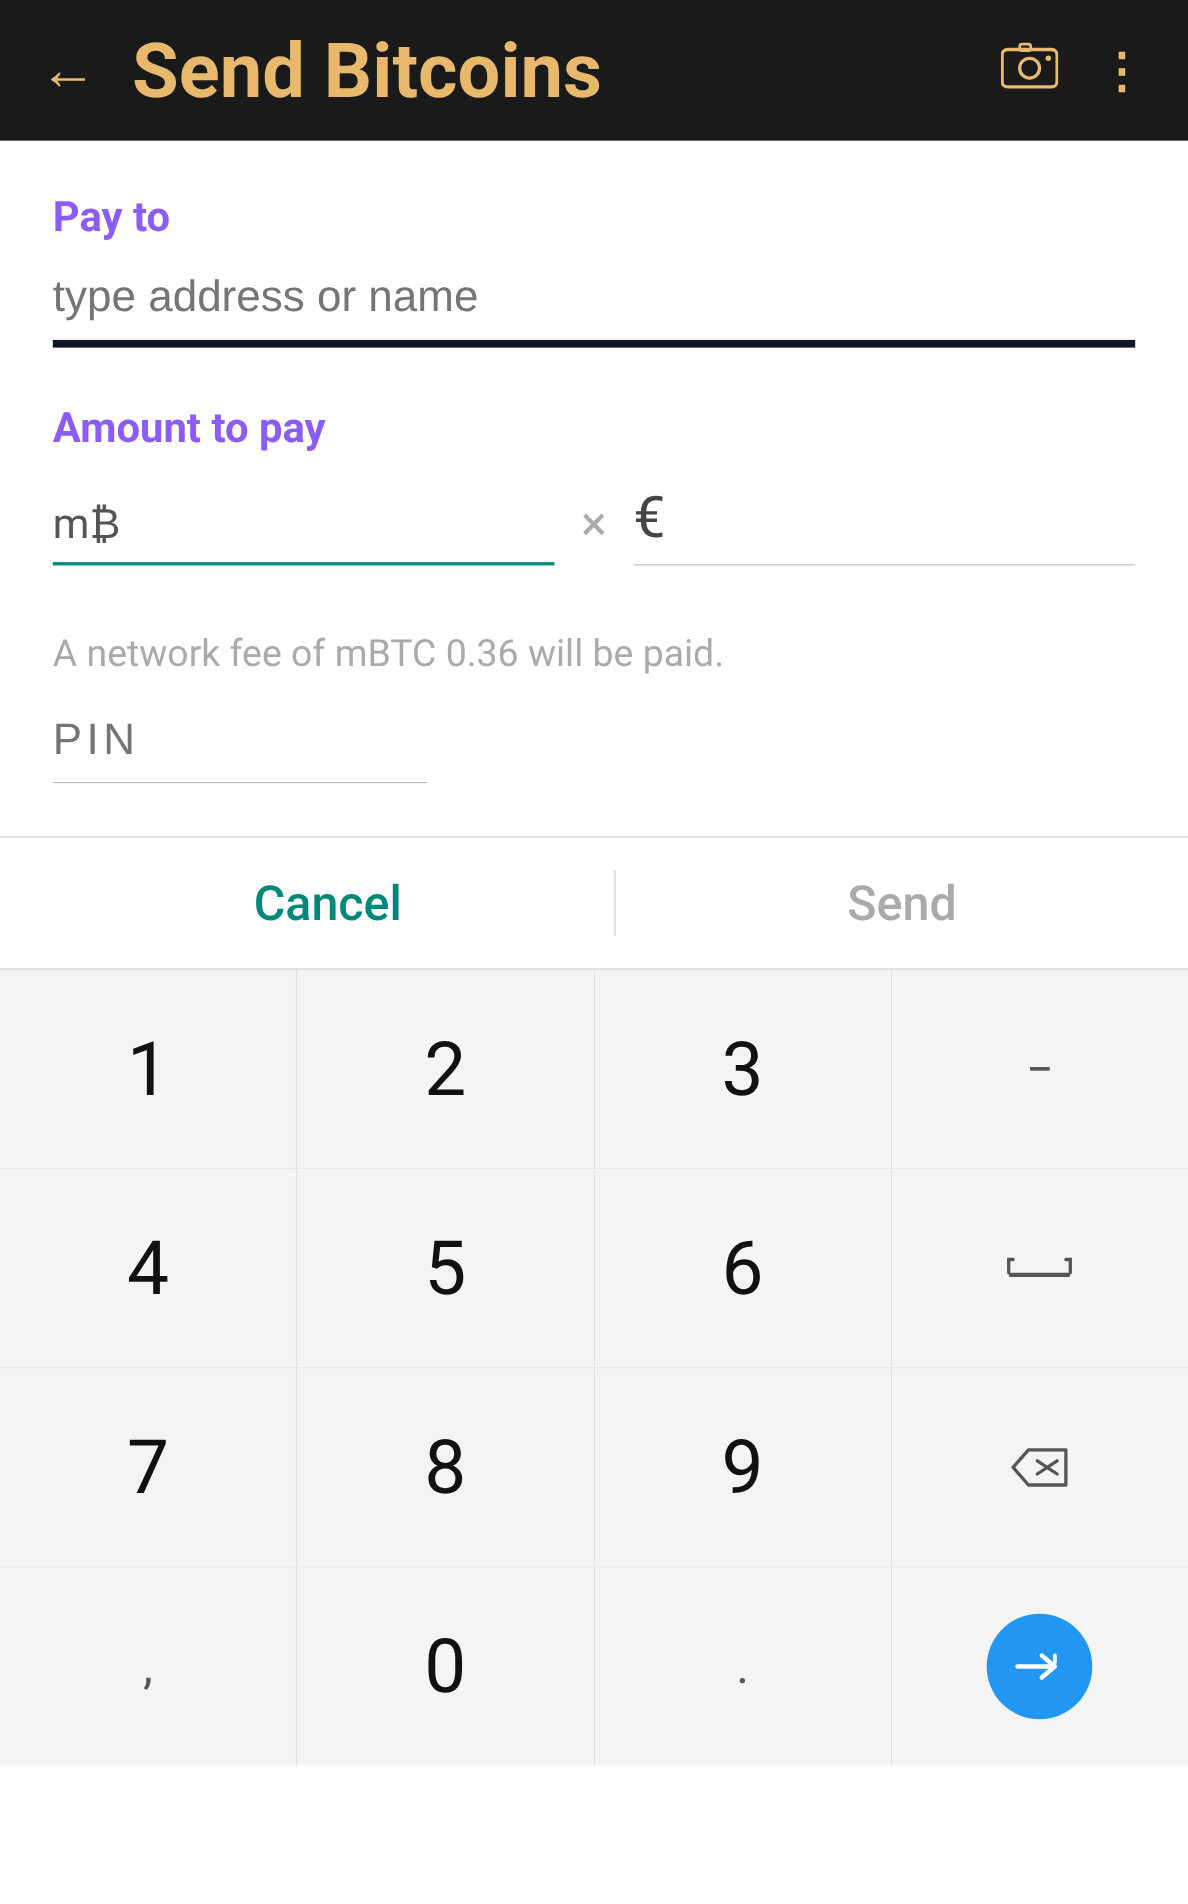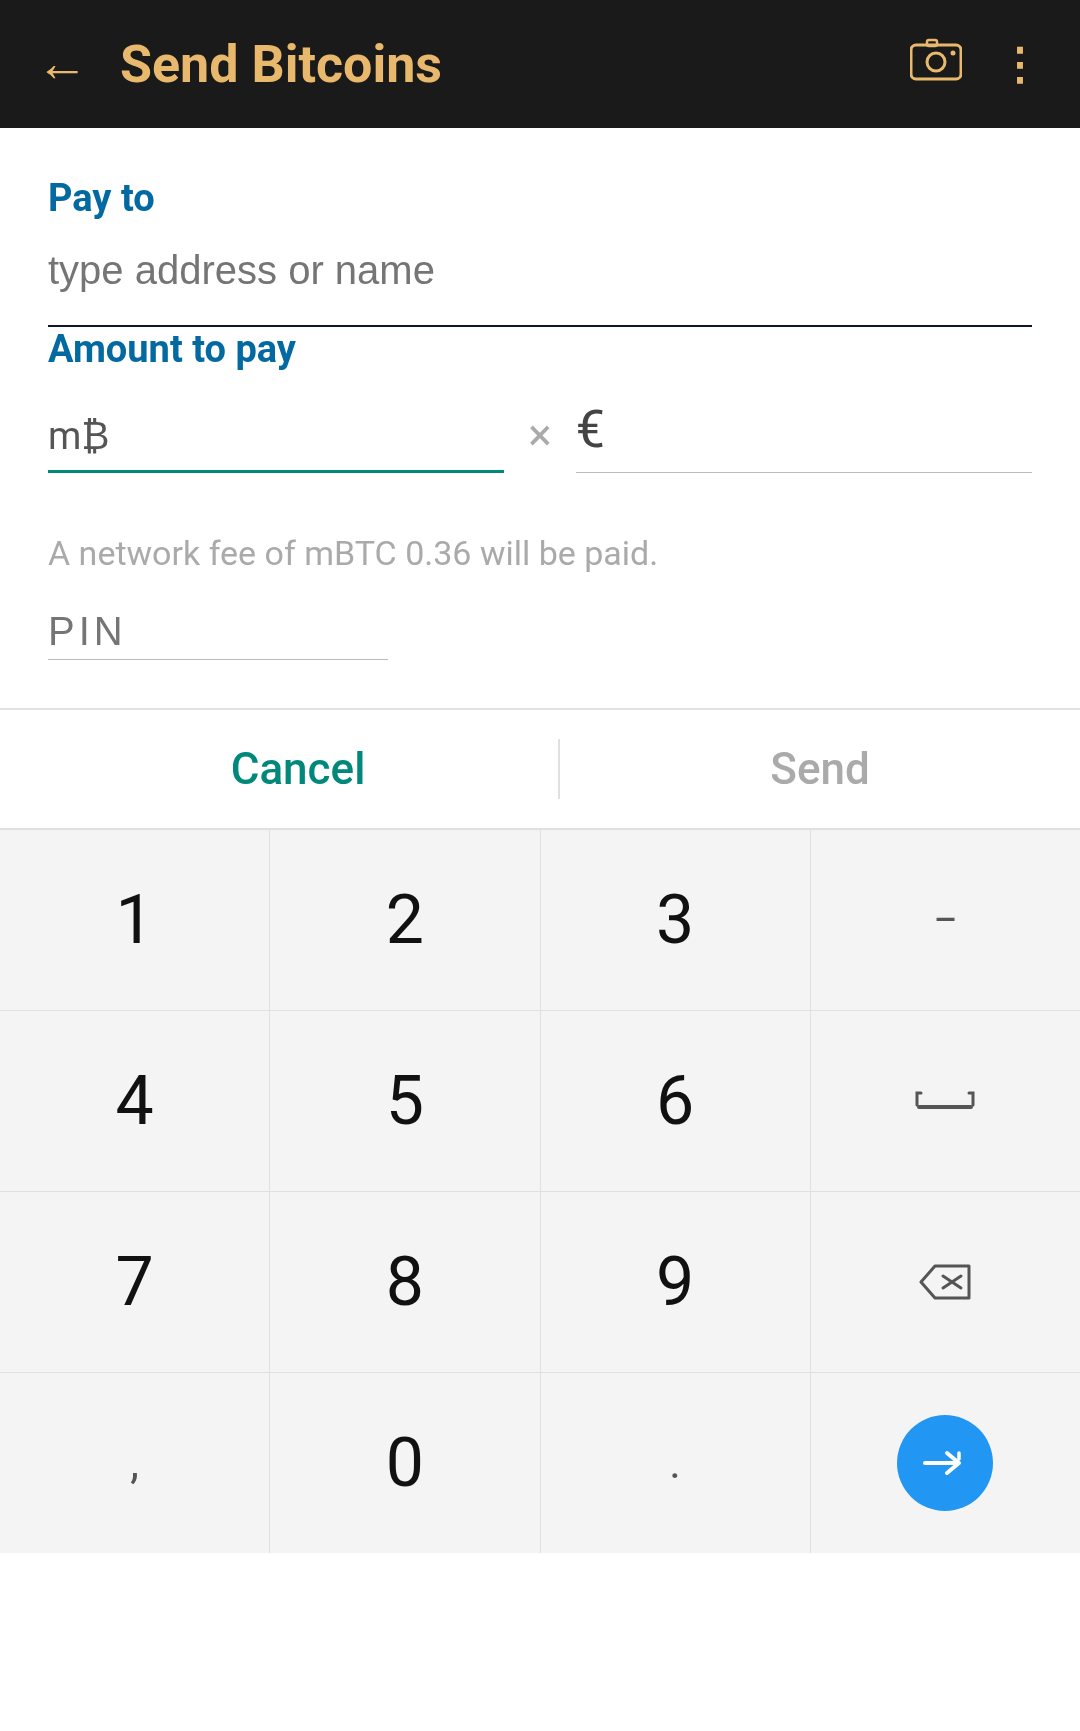--- a/index.html
+++ b/index.html
@@ -23,21 +23,21 @@
     }
     .header-back {
       color: #e8b86d;
       font-size: 52px;
       cursor: pointer;
       margin-right: 32px;
       line-height: 1;
     }
     .header-title {
       color: #e8b86d;
-      font-size: 52px;
+      font-size: 69px;
       font-weight: bold;
       flex: 1;
     }
     .header-icons {
       display: flex;
       align-items: center;
       gap: 36px;
     }
     .camera-icon {
       color: #e8b86d;
@@ -52,27 +52,28 @@
 
     
     .form-area {
       padding: 48px 48px 0 48px;
       background: #fff;
     }
 
     .field-label {
       font-size: 38px;
       font-weight: bold;
-      color: #0369a1;
+      color: #8b5cf6;
       margin-bottom: 28px;
     }
 
     .address-input-wrapper {
-      border-bottom: 2px solid #0f172a;
-      padding-bottom: 32px;
+      border-bottom: 7px solid #0f172a;
+      margin-bottom: 52px;
+      padding-bottom: 16px;
     }
     .address-input {
       border: none;
       outline: none;
       font-size: 40px;
       color: #aaa;
       width: 100%;
       background: transparent;
     }
 
@@ -133,21 +134,21 @@
 
     .fee-text {
       font-size: 34px;
       color: #aaa;
       margin-top: 60px;
       margin-bottom: 36px;
     }
 
     .pin-wrapper {
       border-bottom: 1px solid #bbb;
-      padding-bottom: 5px;
+      padding-bottom: 16px;
       width: 340px;
     }
     .pin-input {
       border: none;
       outline: none;
       font-size: 40px;
       color: #aaa;
       background: transparent;
       width: 100%;
       letter-spacing: 4px;

